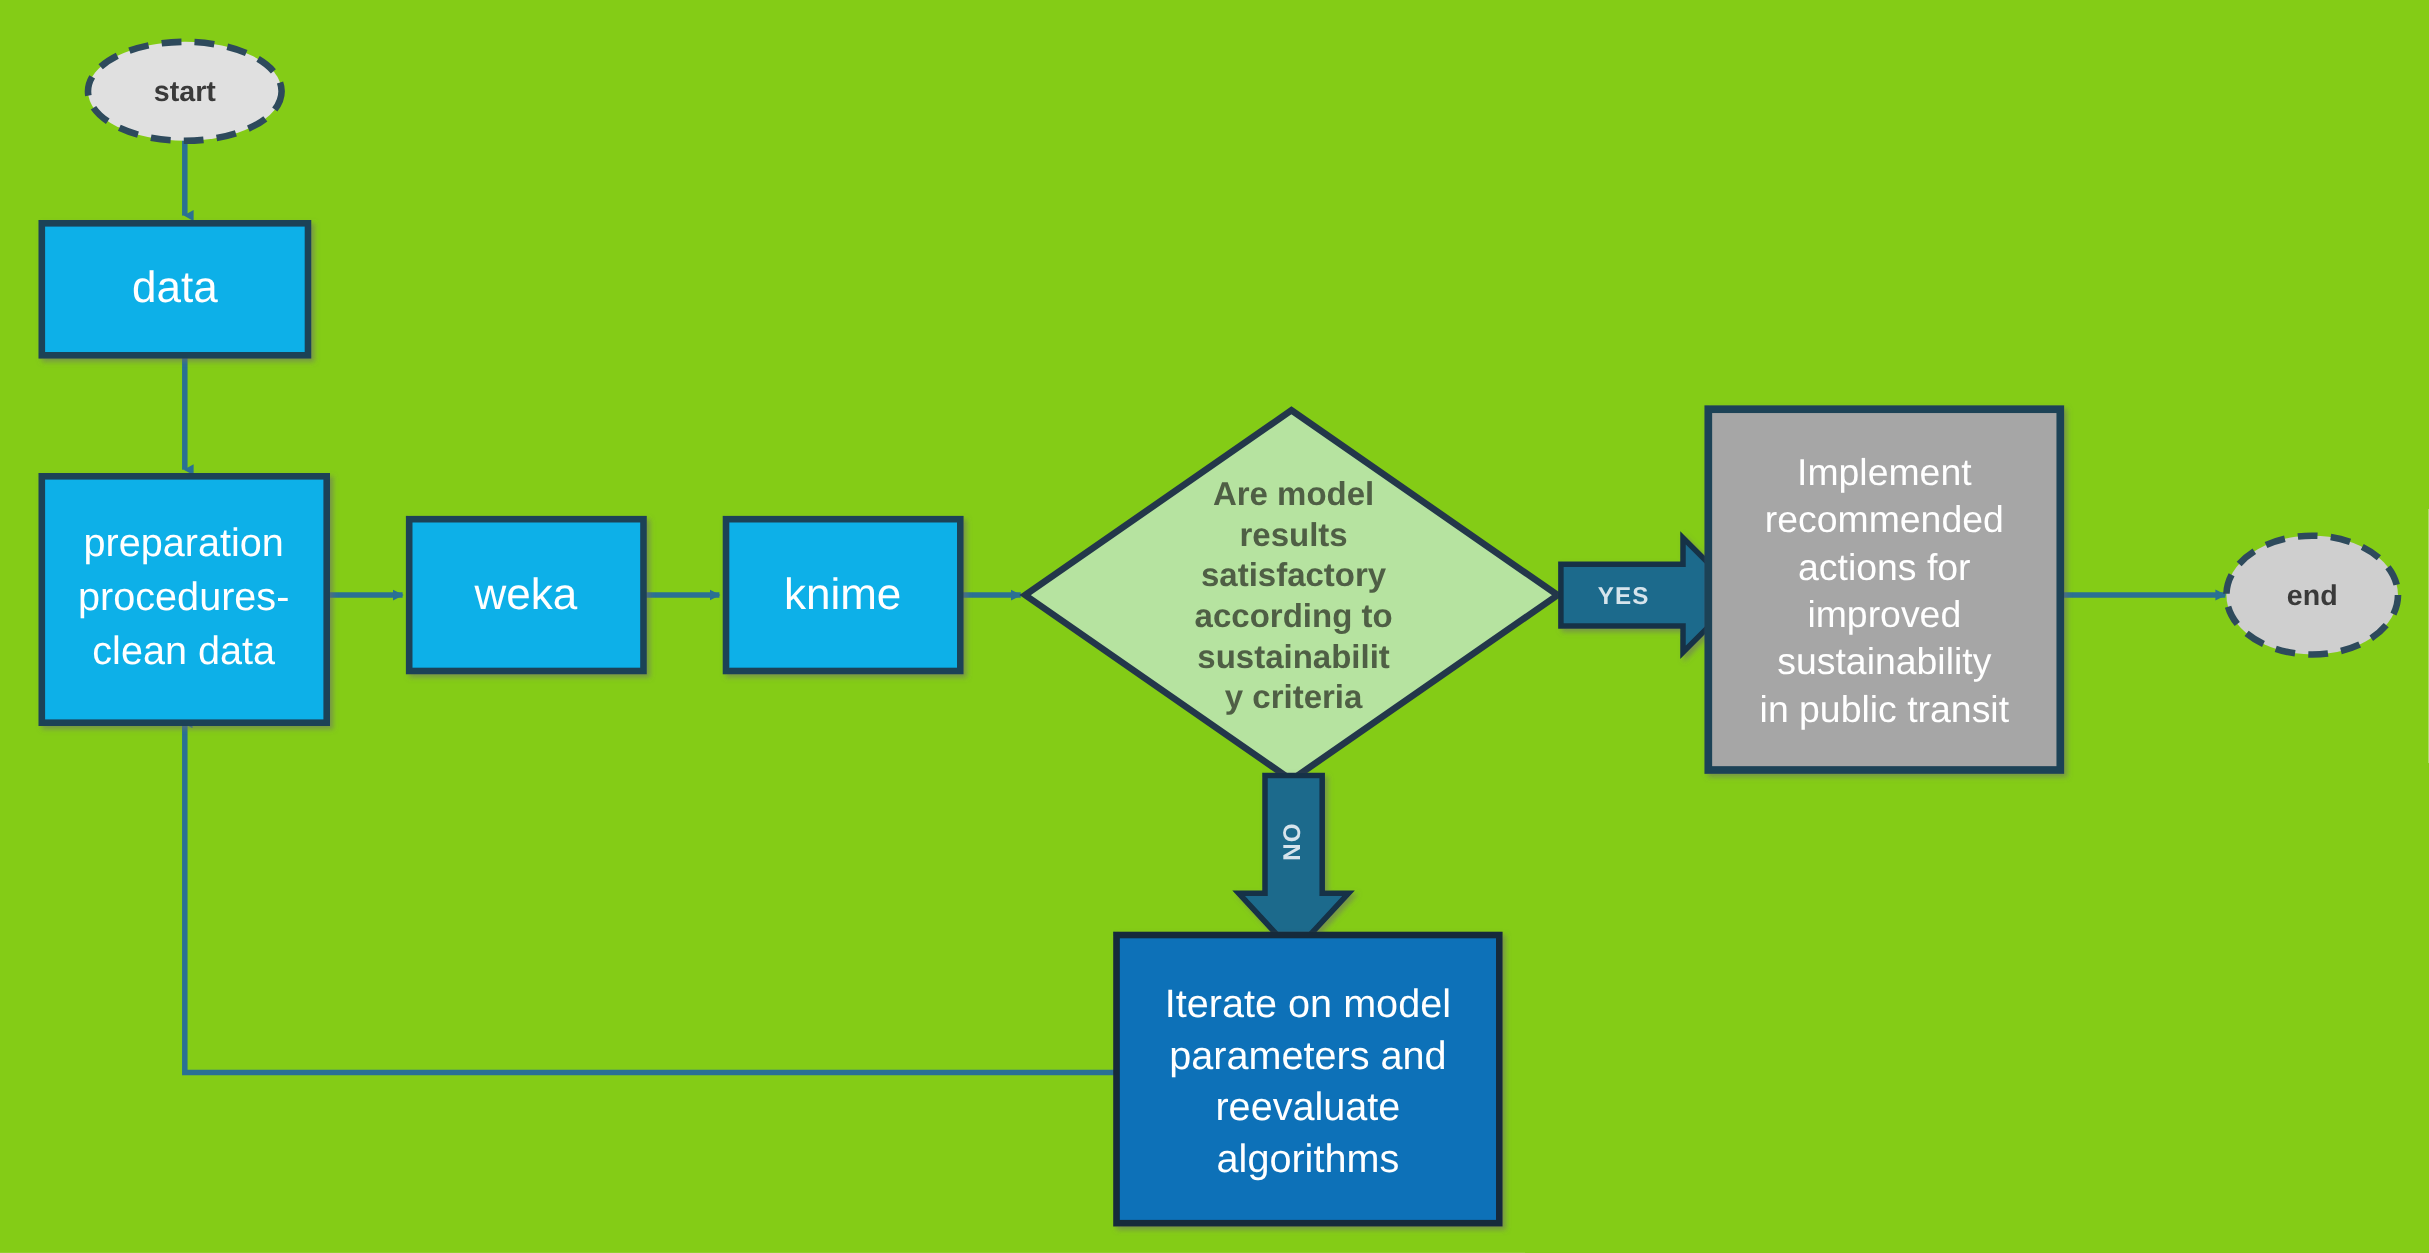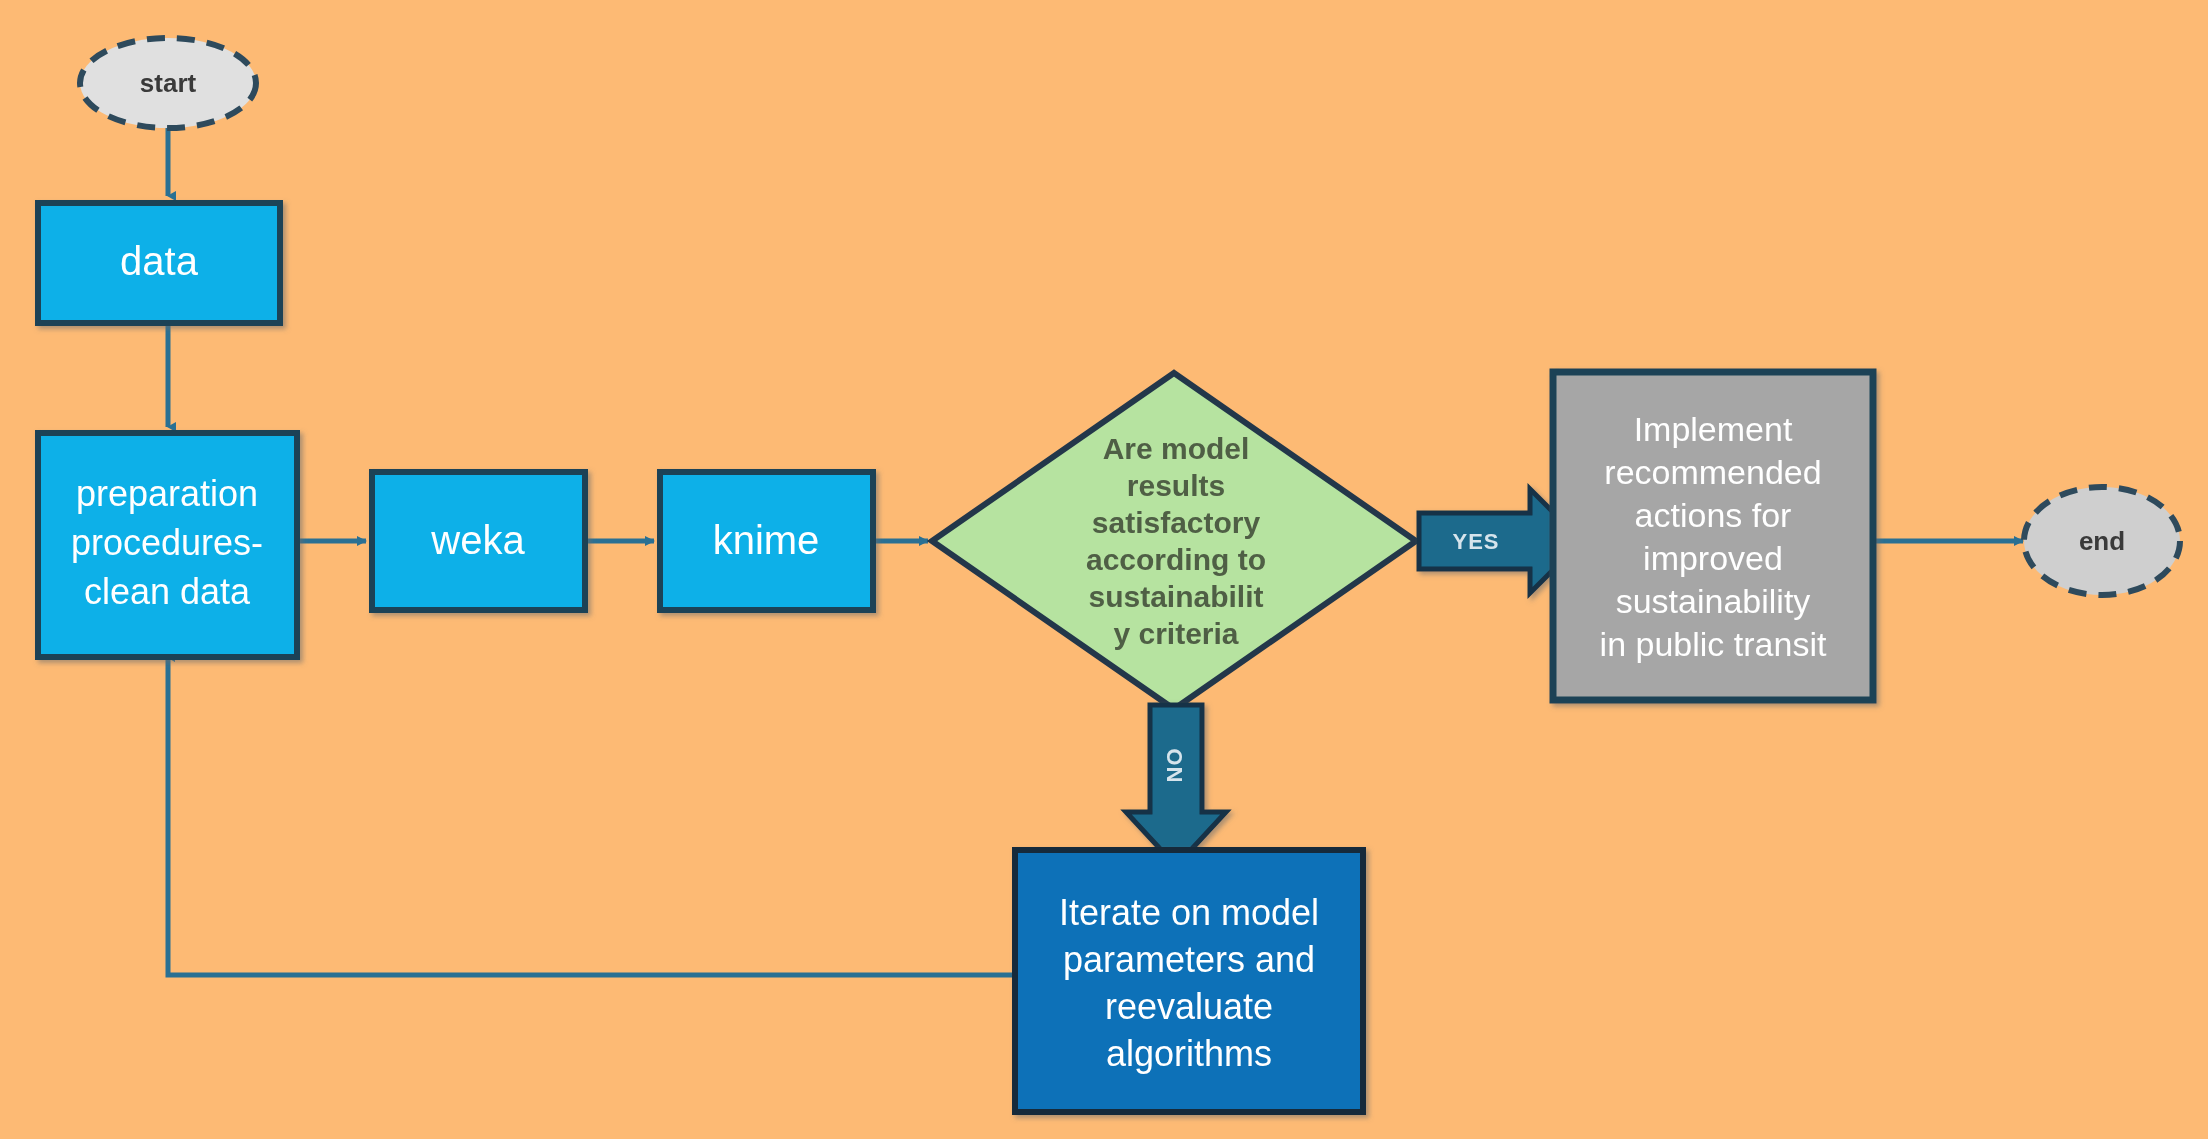--- a/index.html
+++ b/index.html
@@ -10,21 +10,21 @@
   body {
     width: 2208px;
     height: 1139px;
     font-family: "Liberation Sans", sans-serif;
     overflow: hidden;
   }
   #canvas {
     position: relative;
     width: 2208px;
     height: 1139px;
-    background: #fdba74;
+    background: #84cc16;
   }
   svg.flow {
     position: absolute;
     top: 0;
     left: 0;
     width: 2208px;
     height: 1139px;
   }
   .node-text {
     font-family: "Liberation Sans", sans-serif;

